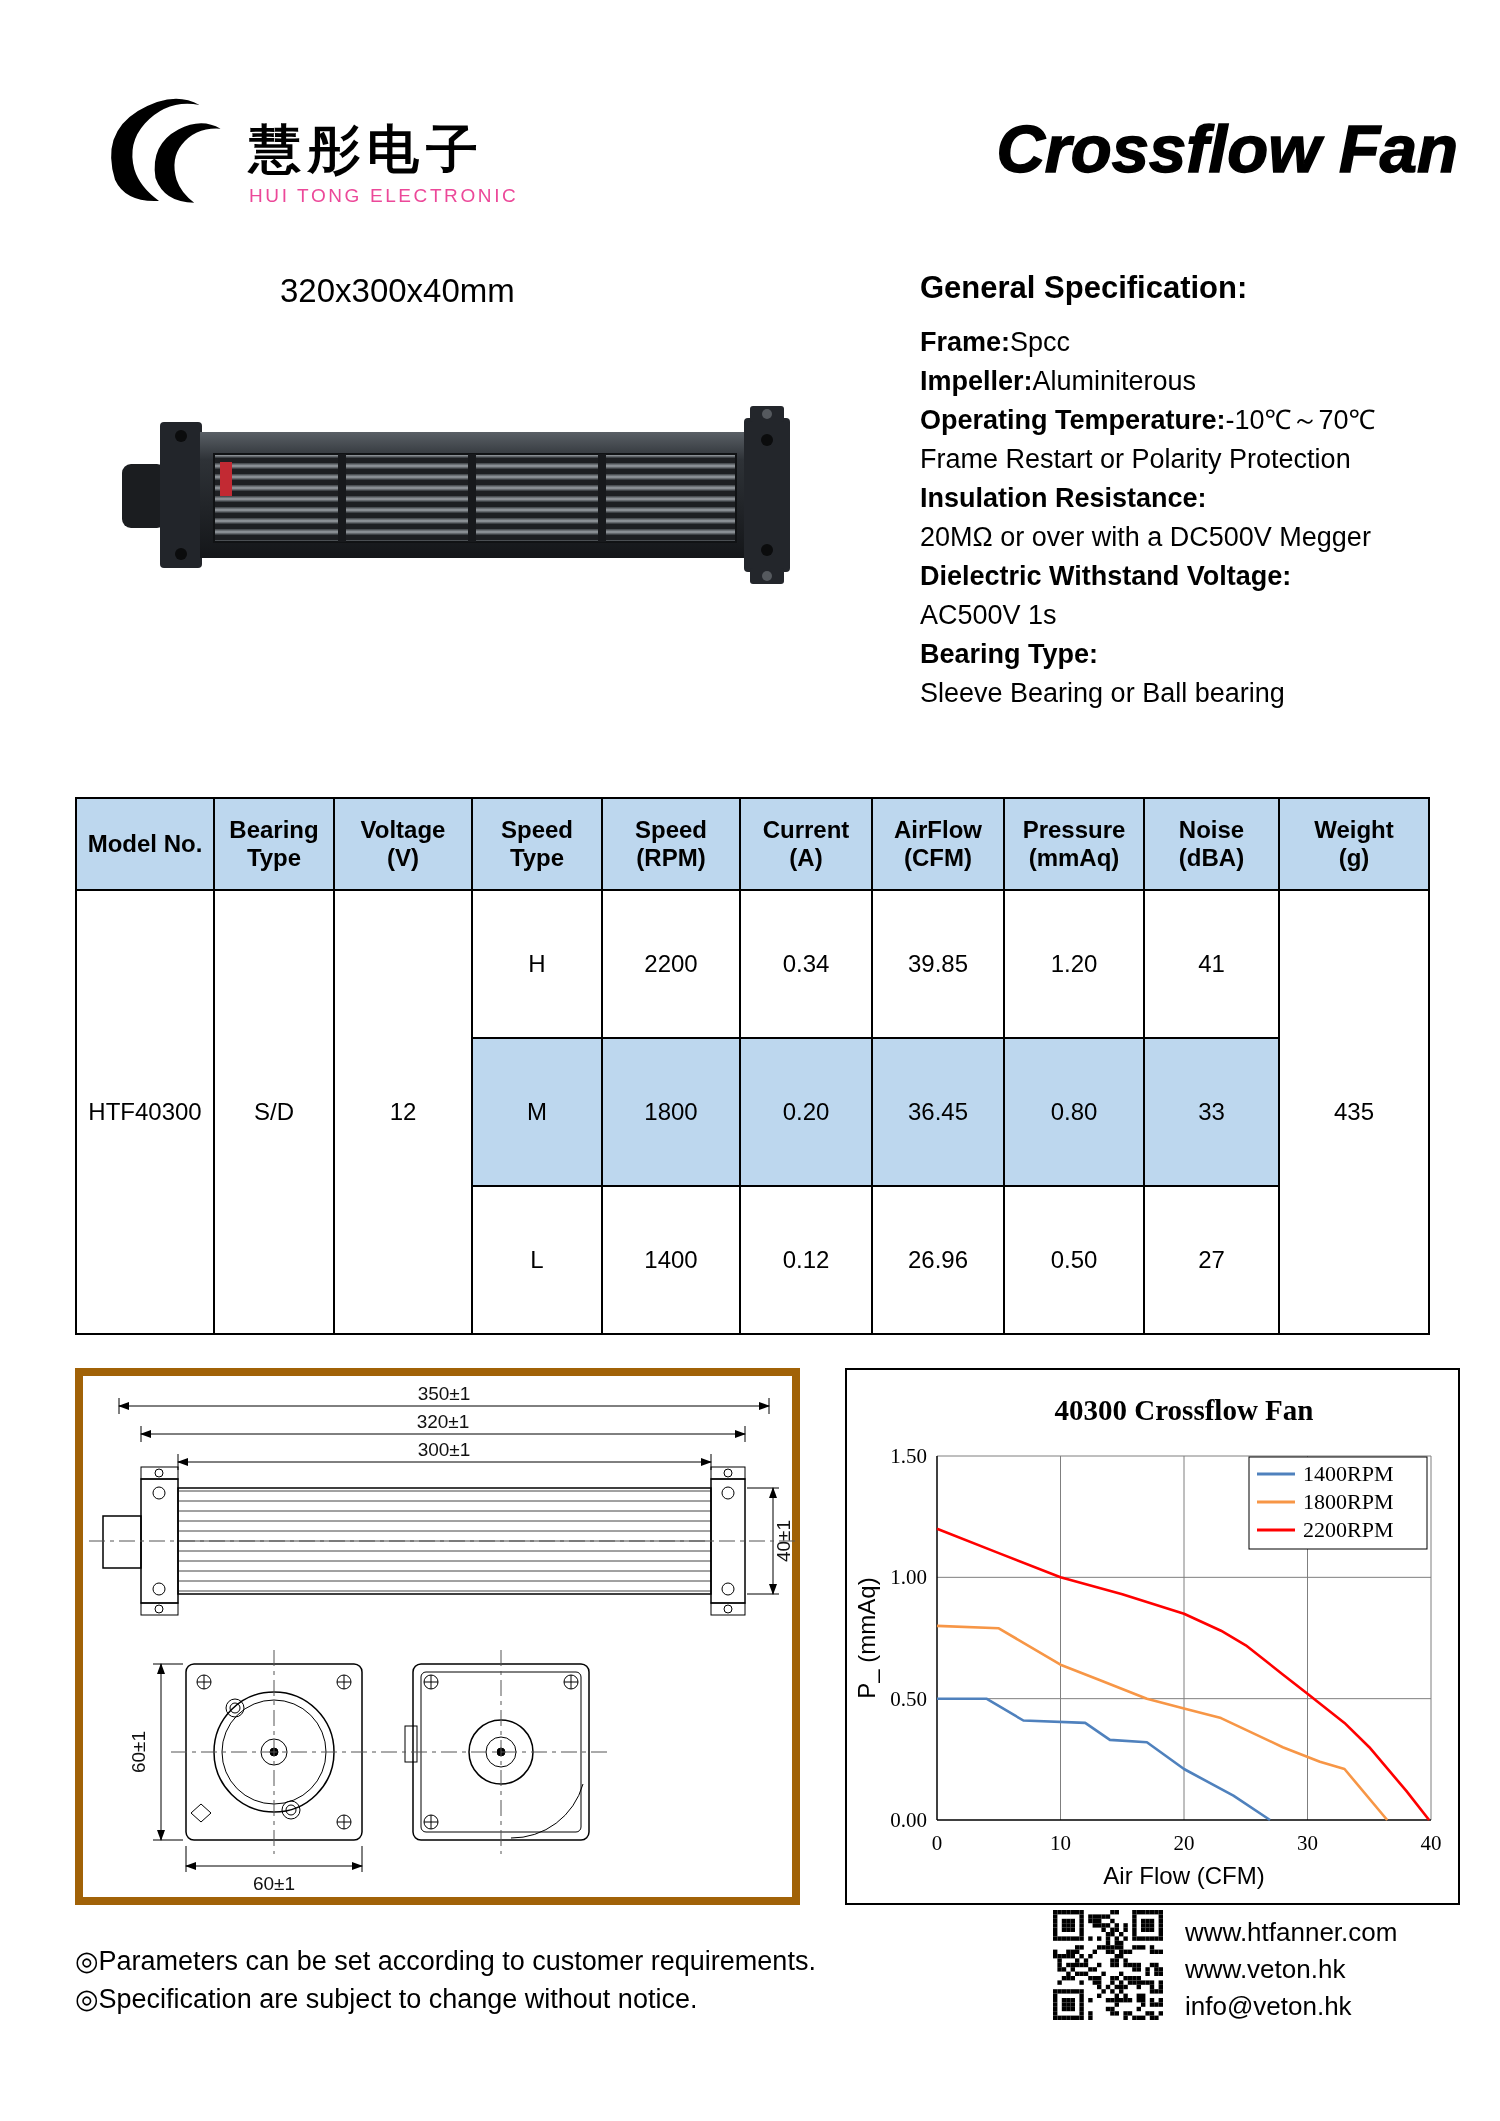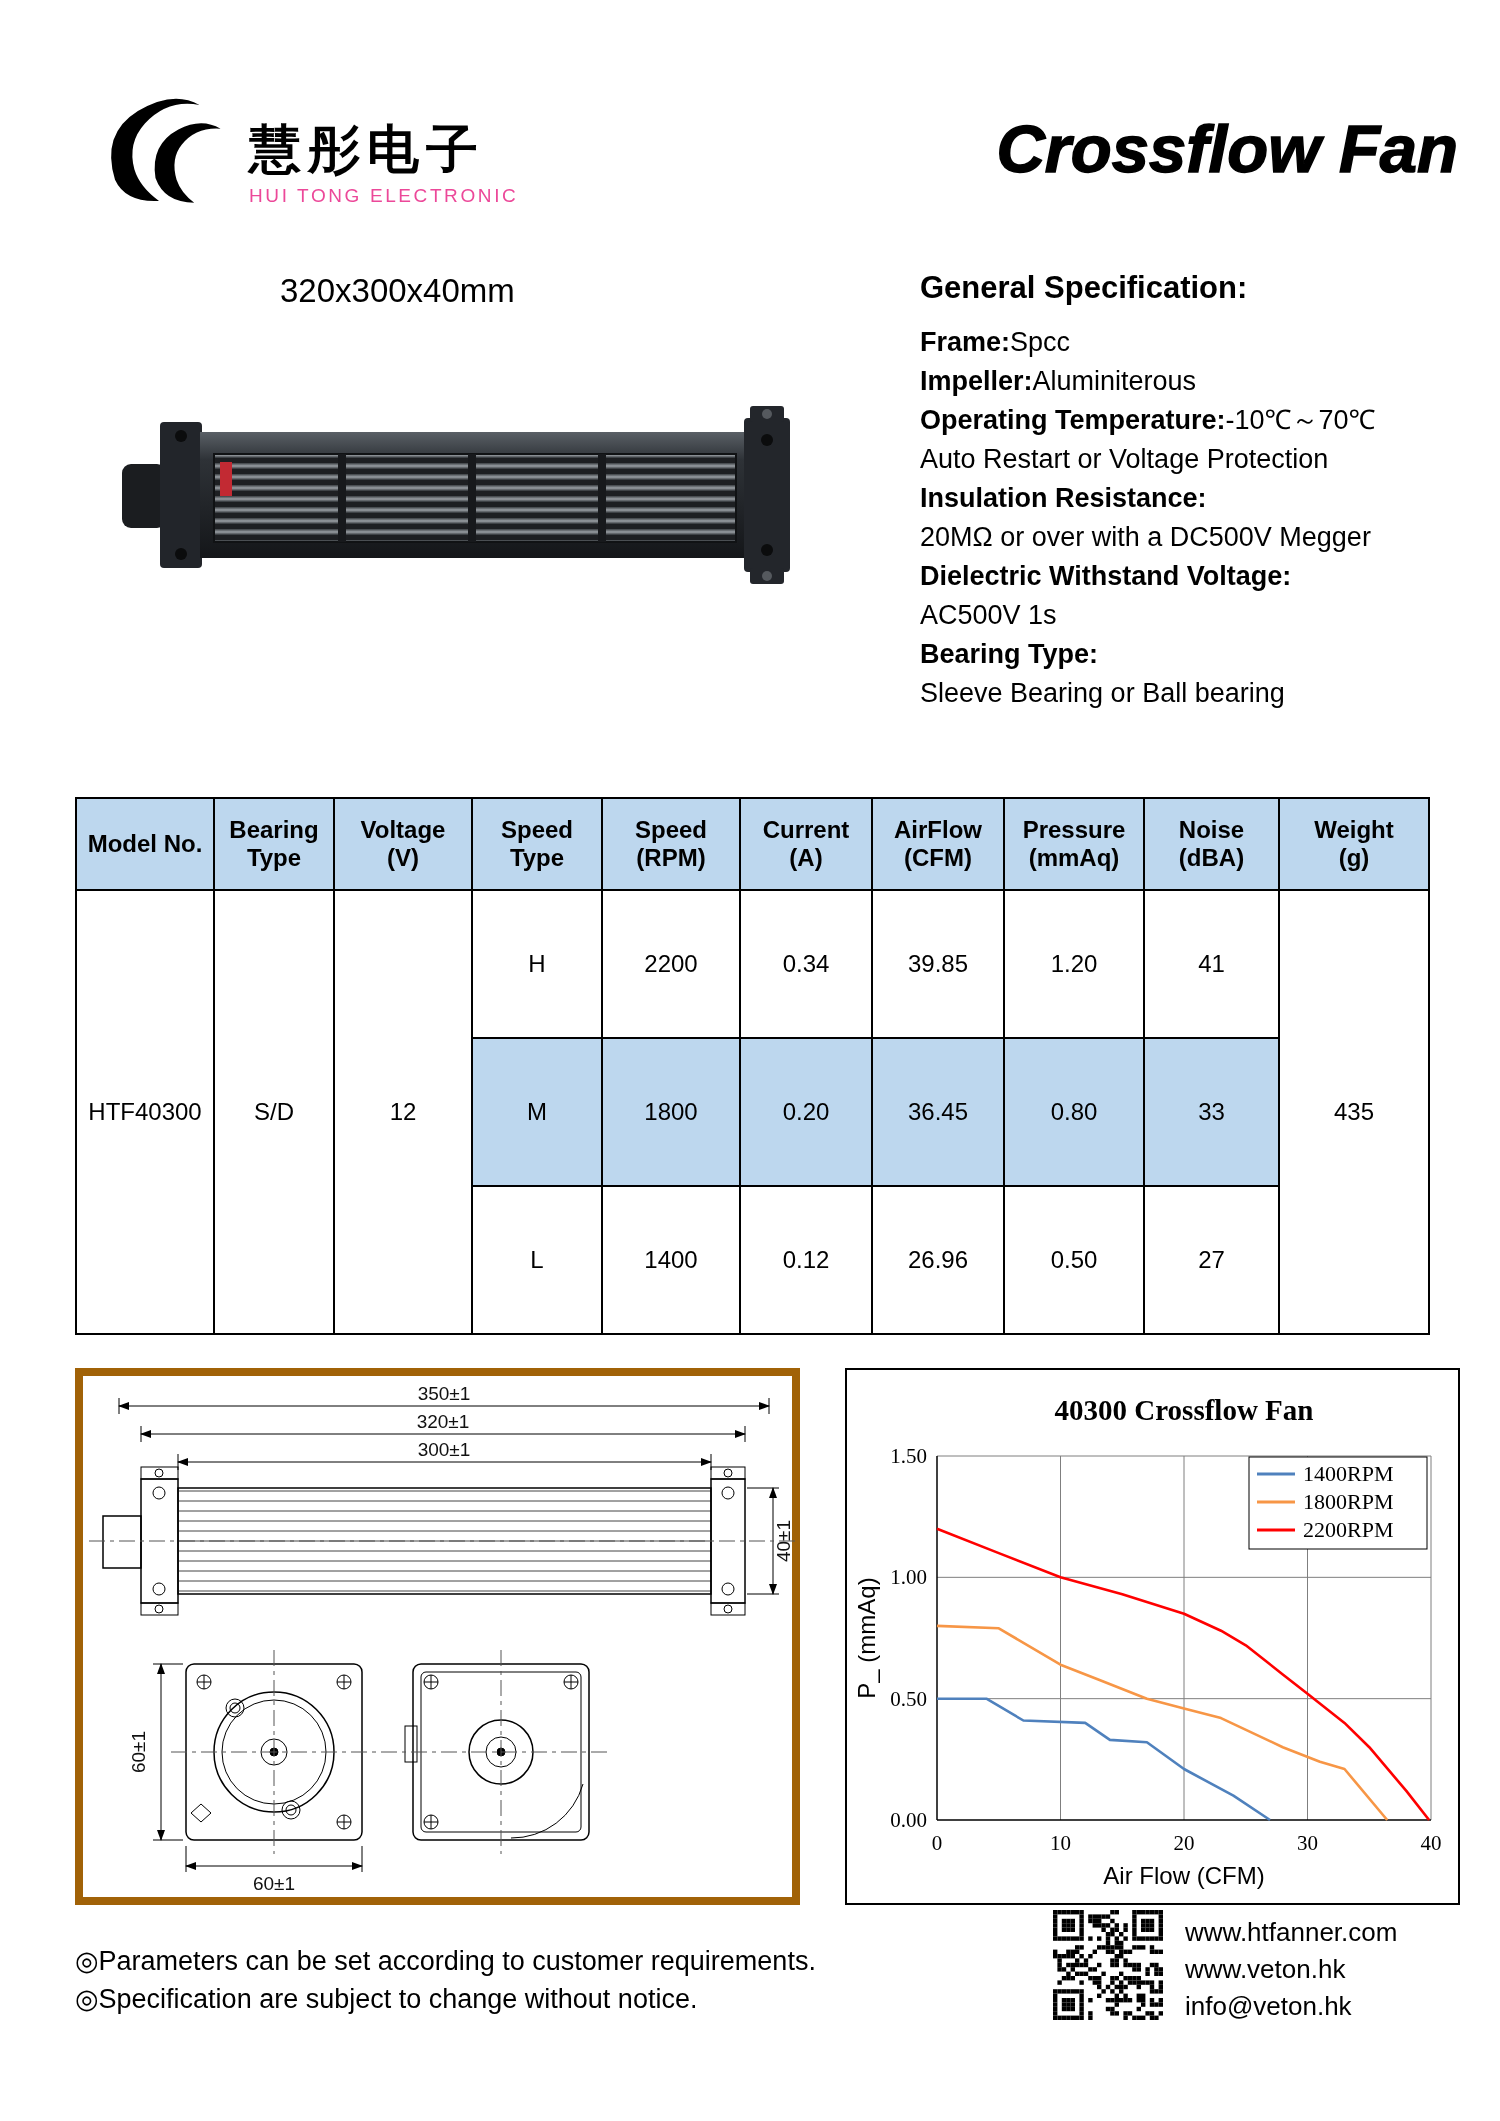--- a/index.html
+++ b/index.html
@@ -89,21 +89,21 @@
     <circle cx="647" cy="34" r="6" fill="#0b0c0d"></circle>
       <circle cx="647" cy="144" r="6" fill="#0b0c0d"></circle>
   </svg>
 </div>
 
 <section class="abs general-spec">
   <h2>General Specification:</h2>
   <div class="spec-line"><b>Frame:</b><span>Spcc</span></div>
   <div class="spec-line"><b>Impeller:</b><span>Aluminiterous</span></div>
   <div class="spec-line"><b>Operating Temperature:</b><span>-10℃～70℃</span></div>
-  <div class="spec-line"><b></b><span>Auto Restart or Voltage Protection</span></div>
+  <div class="spec-line"><b></b><span>Frame Restart or Polarity Protection</span></div>
   <div class="spec-line"><b>Insulation Resistance:</b><span></span></div>
   <div class="spec-line"><b></b><span>20MΩ or over with a DC500V Megger</span></div>
   <div class="spec-line"><b>Dielectric Withstand Voltage:</b><span></span></div>
   <div class="spec-line"><b></b><span>AC500V 1s</span></div>
   <div class="spec-line"><b>Bearing Type:</b><span></span></div>
   <div class="spec-line"><b></b><span>Sleeve Bearing or Ball bearing</span></div>
 </section>
 
 <table class="abs spec-table">
   <colgroup>

